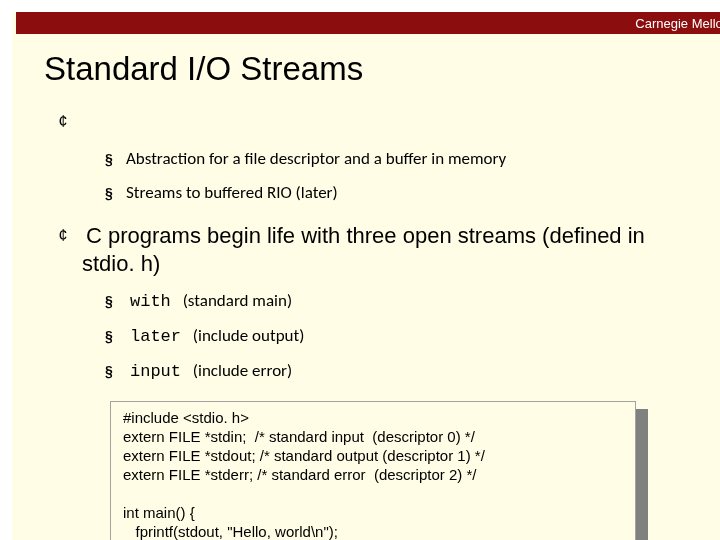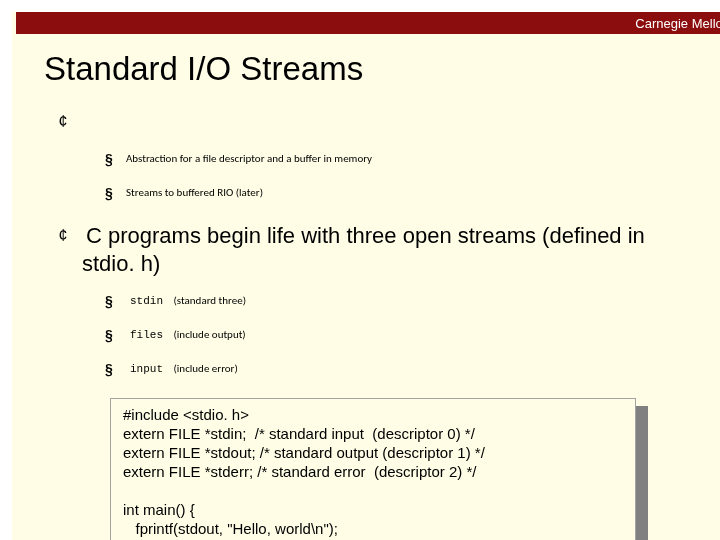--- a/index.html
+++ b/index.html
@@ -8,21 +8,21 @@
   .banner { width: 100%; height: 22px; background: #8c0d0d; color: #fff; font-size: 13px; display: flex; align-items: center; justify-content: flex-end; padding-right: 2px; }
   .title { font-size: 33px; font-weight: 400; color: #000; padding: 12px 0 10px 28px; }
   .content { padding: 0 28px 0 28px; }
   .bullet-row { display: flex; align-items: flex-start; margin-top: 6px; }
   .bul-glyph { width: 22px; flex: 0 0 22px; font-size: 16px; line-height: 28px; color: #000; text-align: center; }
   .bul-text { font-size: 22px; color: #000; line-height: 28px; }
   .bul-text .em { font-style: italic; }
   .sub-list { padding-left: 44px; margin-top: 4px; }
   .sub-row { display: flex; align-items: flex-start; margin-top: 2px; }
   .sub-glyph { width: 18px; flex: 0 0 18px; font-size: 14px; font-weight: 700; line-height: 22px; color: #000; text-align: center; }
-  .sub-text { font-size: 11px; color: #000; line-height: 22px; font-family: 'Segoe UI', Calibri, Arial, sans-serif; text-align: right; }
+  .sub-text { font-size: 17px; color: #000; line-height: 22px; font-family: 'Segoe UI', Calibri, Arial, sans-serif; text-align: right; }
   .sub-text .code { font-family: 'Courier New', monospace; }
   .codeblock-wrap { margin: 14px 0 0 62px; position: relative; width: 534px; }
   .codeblock-shadow { position: absolute; top: 4px; left: 4px; width: 100%; height: 100%; background: #808080; }
   .codeblock { position: relative; border: 1px solid #a3a3a3; background: #fffde6; padding: 6px 8px 6px 8px; font-family: Arial, Helvetica, sans-serif; font-size: 15px; line-height: 19px; color: #000; white-space: pre; }
 </style>
 </head>
 <body>
 
 <div class="page">
   <div class="banner">
@@ -47,25 +47,25 @@
 
     <div class="bullet-row" style="margin-top:10px;">
       <div class="bul-glyph">¢</div>
       <div class="bul-text">
         <span>C programs begin life with three open streams (defined in stdio. h)</span>
       </div>
     </div>
     <div class="sub-list">
       <div class="sub-row">
         <div class="sub-glyph">§</div>
-        <div class="sub-text"><span class="code">stdin</span><span>  (standard three)</span></div>
+        <div class="sub-text"><span class="code">with</span><span>  (standard main)</span></div>
       </div>
       <div class="sub-row">
         <div class="sub-glyph">§</div>
-        <div class="sub-text"><span class="code">files</span><span> (include output)</span></div>
+        <div class="sub-text"><span class="code">later</span><span> (include output)</span></div>
       </div>
       <div class="sub-row">
         <div class="sub-glyph">§</div>
         <div class="sub-text"><span class="code">input</span><span> (include error)</span></div>
       </div>
     </div>
 
     <div class="codeblock-wrap">
       <div class="codeblock-shadow"></div>
       <div class="codeblock"><span>#include &lt;stdio. h&gt;</span>

